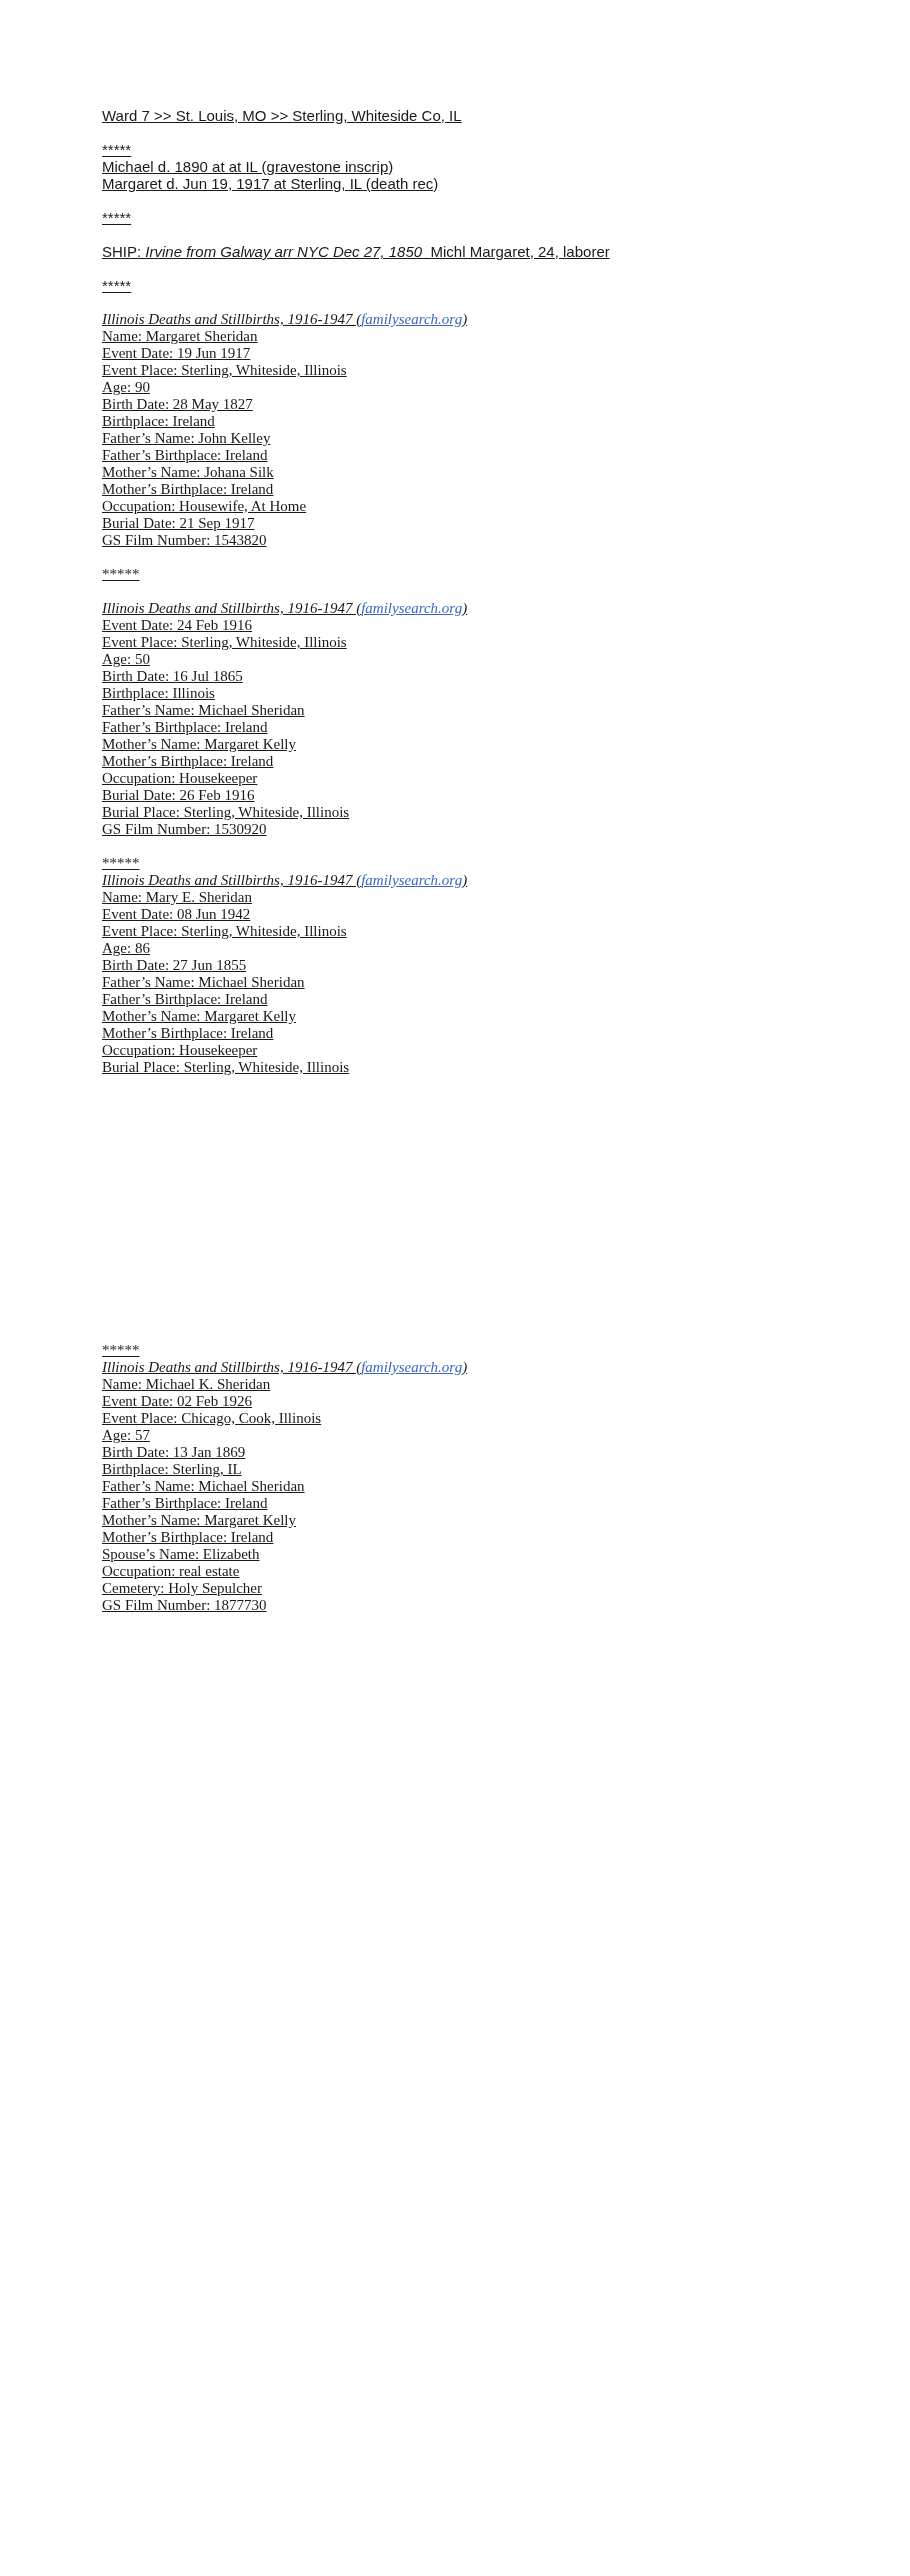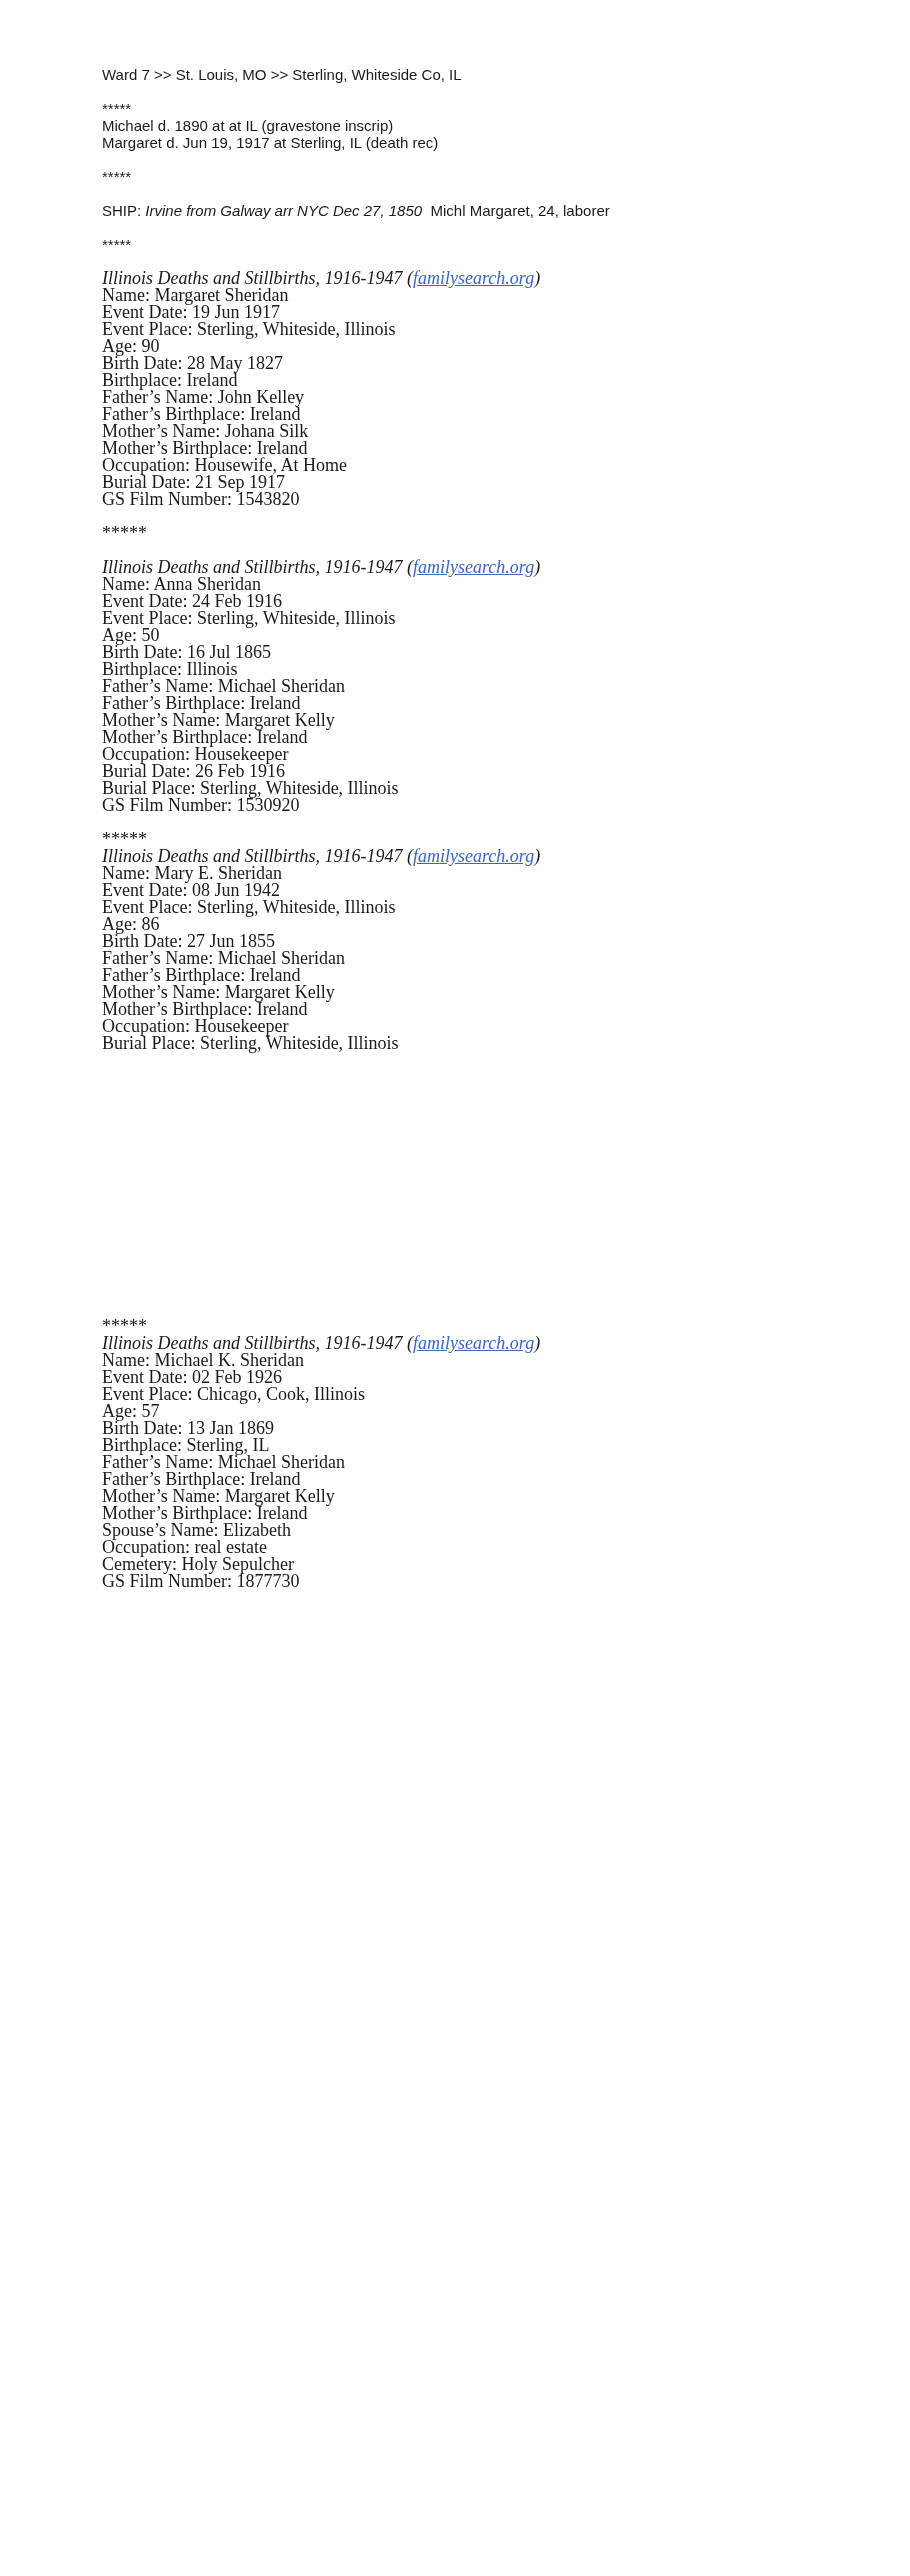--- a/index.html
+++ b/index.html
@@ -10,36 +10,37 @@
   body {
     width: 910px;
     height: 2576px;
     overflow: hidden;
     color: #1a1a1a;
   }
   .page {
     box-sizing: border-box;
     width: 910px;
     height: 2576px;
-    padding: 66px 22px 0 102px;
+    padding: 107px 22px 0 102px;
+    text-decoration: underline;
   }
   .line {
     height: 17px;
     line-height: 17px;
     white-space: pre;
   }
   .blank { height: 17px; }
   .pagegap { height: 266px; }
   .sans {
     font-family: "Liberation Sans", sans-serif;
     font-size: 15px;
   }
   .serif {
     font-family: "Liberation Serif", serif;
-    font-size: 18px;
+    font-size: 15px;
   }
   .it { font-style: italic; }
   a.src-link {
     color: #3a66c4;
     text-decoration: underline;
     font-style: italic;
     cursor: pointer;
   }
 </style>
 </head>
@@ -83,21 +84,20 @@
         </div>
     </section>
 
     <div class="blank"></div>
     <div class="line">*****</div>
     <div class="blank"></div>
 
     <section class="record">
       <div class="line"><span class="it">Illinois Deaths and Stillbirths, 1916-1947 (</span><a class="src-link">familysearch.org</a><span class="it">)</span></div>
       <div class="fields">
-          <div class="line">Name: Anna Sheridan</div>
           <div class="line">Event Date: 24 Feb 1916</div>
           <div class="line">Event Place: Sterling, Whiteside, Illinois</div>
           <div class="line">Age: 50</div>
           <div class="line">Birth Date: 16 Jul 1865</div>
           <div class="line">Birthplace: Illinois</div>
           <div class="line">Father’s Name: Michael Sheridan</div>
           <div class="line">Father’s Birthplace: Ireland</div>
           <div class="line">Mother’s Name: Margaret Kelly</div>
           <div class="line">Mother’s Birthplace: Ireland</div>
           <div class="line">Occupation: Housekeeper</div>

